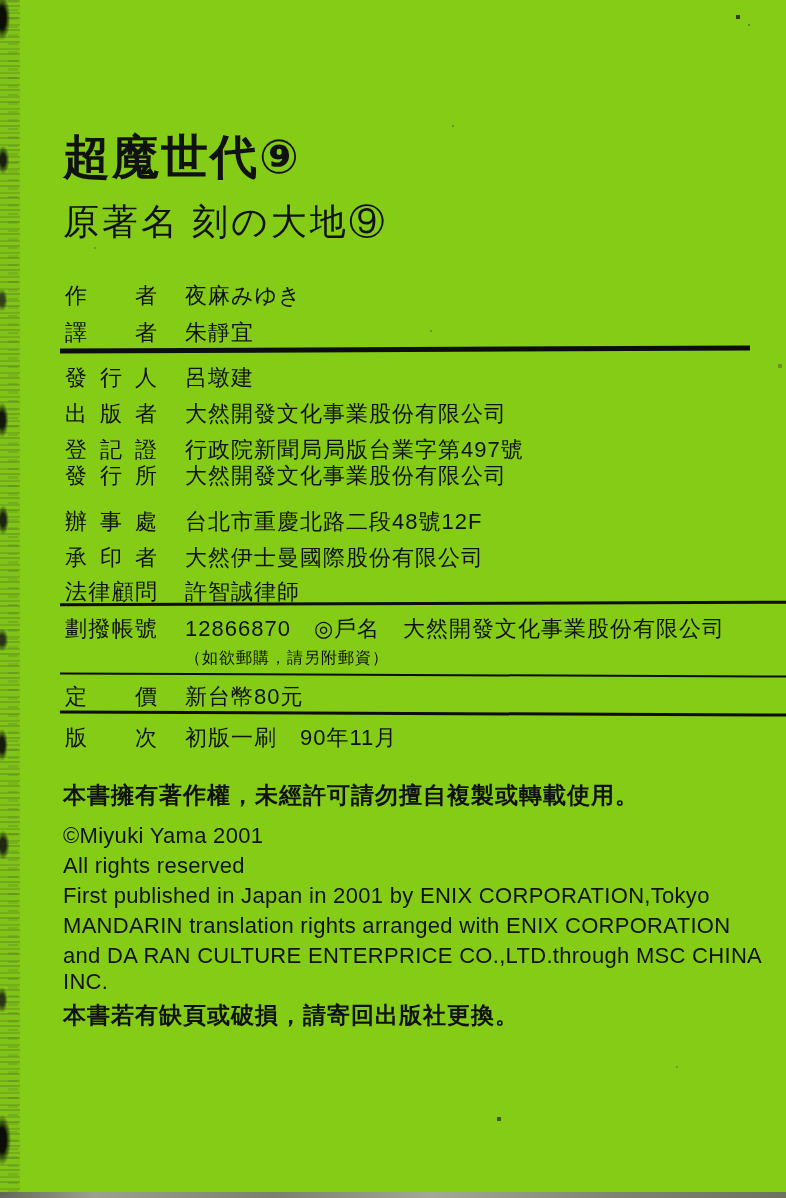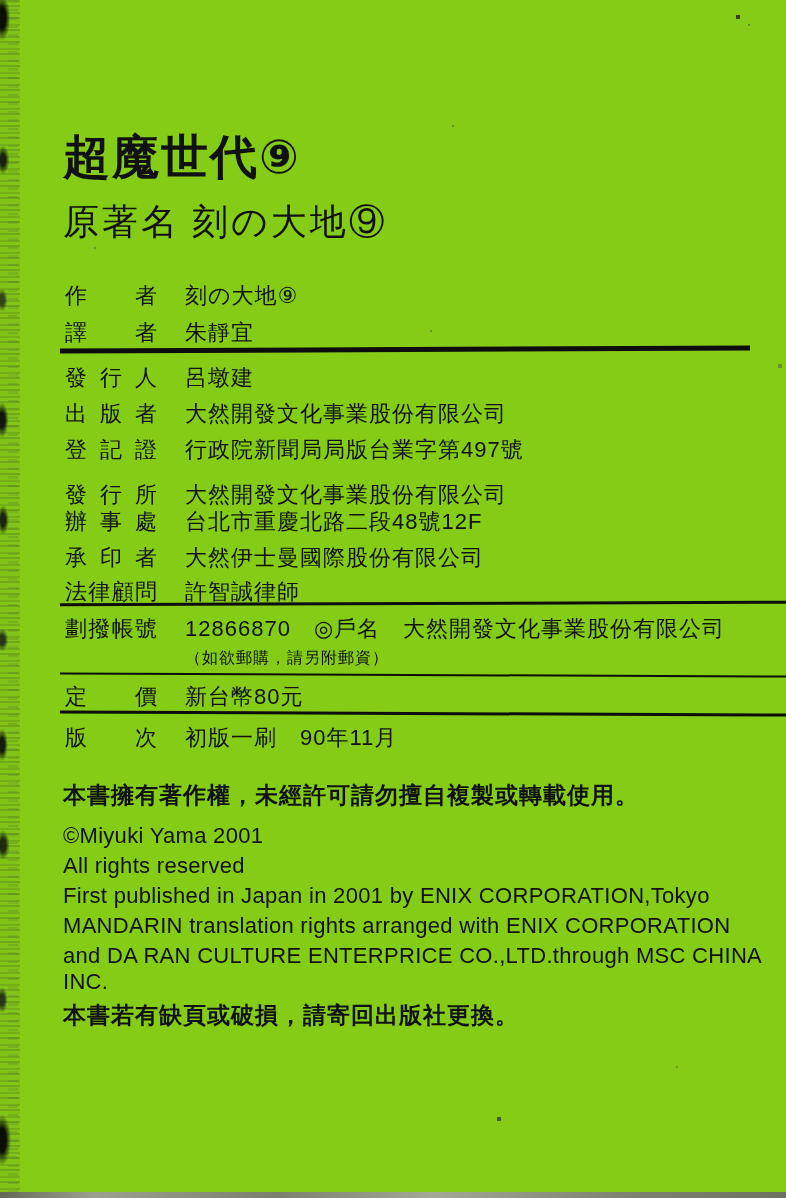--- a/index.html
+++ b/index.html
@@ -100,38 +100,38 @@
 <div class="page">
 
   <div class="edge-strip"></div>
   <div class="bottom-strip"></div>
   <div class="speckles"></div>
 
   <div class="title">超魔世代⑨</div>
   <div class="subtitle">原著名 刻の大地⑨</div>
 
   <div class="row" style="top:281px">
-    <span class="lbl">作者</span><span class="val">刻の大地⑨</span>
+    <span class="lbl">作者</span><span class="val">夜麻みゆき</span>
   </div>
   <div class="row" style="top:318px">
     <span class="lbl">譯者</span><span class="val">朱靜宜</span>
   </div>
 
   <div class="rule rule-thick"></div>
 
   <div class="row" style="top:363px">
     <span class="lbl">發行人</span><span class="val">呂墩建</span>
   </div>
   <div class="row" style="top:399px">
     <span class="lbl">出版者</span><span class="val">大然開發文化事業股份有限公司</span>
   </div>
   <div class="row" style="top:435px">
     <span class="lbl">登記證</span><span class="val">行政院新聞局局版台業字第497號</span>
   </div>
-  <div class="row" style="top:480px">
+  <div class="row" style="top:461px">
     <span class="lbl">發行所</span><span class="val">大然開發文化事業股份有限公司</span>
   </div>
   <div class="row" style="top:507px">
     <span class="lbl">辦事處</span><span class="val">台北市重慶北路二段48號12F</span>
   </div>
   <div class="row" style="top:543px">
     <span class="lbl">承印者</span><span class="val">大然伊士曼國際股份有限公司</span>
   </div>
   <div class="row" style="top:577px">
     <span class="lbl">法律顧問</span><span class="val">許智誠律師</span>

